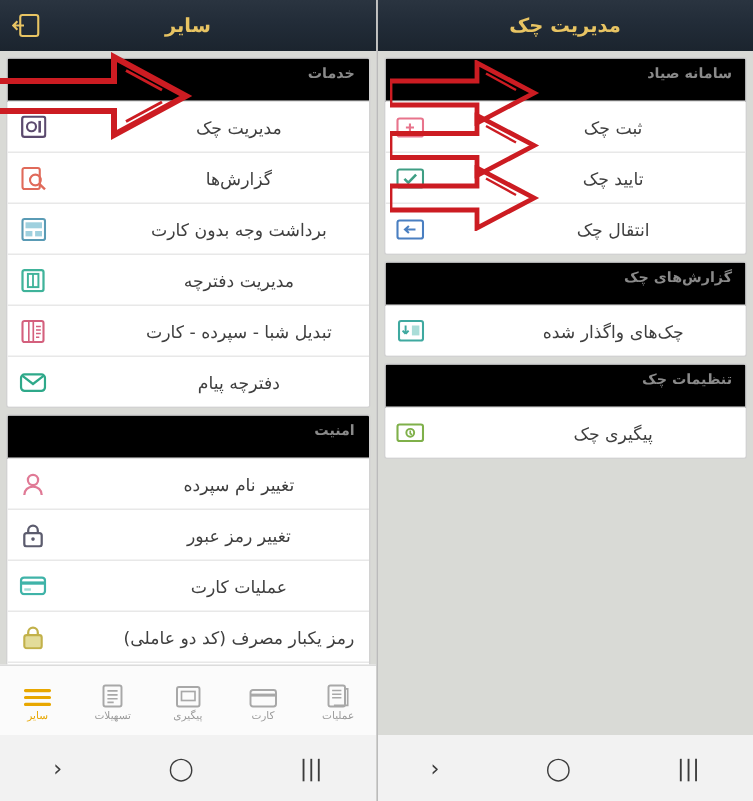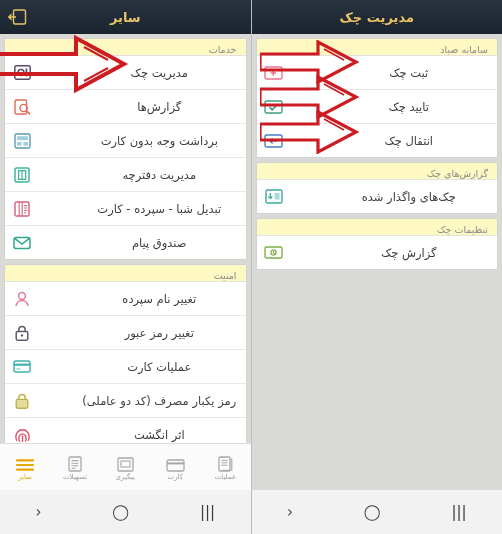--- a/index.html
+++ b/index.html
@@ -10,22 +10,22 @@
 
   
   .hdr{height:34px;background:linear-gradient(180deg,#2a3440 0%,#222c38 45%,#1b242e 100%);
        position:relative;display:flex;align-items:center;justify-content:center;}
   .hdr-title{color:#e8c463;font-size:13px;font-weight:bold;letter-spacing:.3px;}
   .hdr-ico{position:absolute;left:8px;top:8px;width:19px;height:18px;}
   .hdr-ico svg{display:block;}
 
   
   .card{margin:4px 4px 0 4px;background:#fff;border:1px solid #d2d2d2;border-radius:2px;overflow:hidden;}
-  .sec{background:#fef9c3;color:#8a8a8a;font-size:9.5px;text-align:right;
-       padding:5px 9px 0 9px;border-bottom:1px solid #e2e2e2;}
+  .sec{background:#000000;color:#8a8a8a;font-size:9.5px;text-align:right;
+       padding:5px 9px 12px 9px;border-bottom:1px solid #e2e2e2;font-weight:bold;}
   .row{display:flex;flex-direction:row-reverse;align-items:center;height:33px;
        border-bottom:1px solid #e8e8e8;background:#fff;position:relative;}
   .row:last-child{border-bottom:none;align-items:center;}
   .ico{width:34px;min-width:34px;display:flex;align-items:center;justify-content:center;}
   .ico svg{display:block;}
   .lbl{flex:1;text-align:center;font-size:11.5px;color:#3f3f3f;padding-left:34px;}
   .phone.left .lbl{padding-left:30px;}
 
   
   .backdrop{position:absolute;left:0;right:0;bottom:44px;top:0;z-index:-1;background:#d7d8d4;}
@@ -127,21 +127,21 @@
           <span class="lbl">تبدیل شبا - سپرده - کارت</span>
         </div>
 
         <div class="row">
           <span class="ico">
             <svg width="18" height="14" viewBox="0 0 18 14">
                 <rect x="1" y="1.6" width="16" height="11" rx="2.4" fill="none" stroke="#2fa98a" stroke-width="1.5"></rect>
                 <path d="M2 2.6 9 8l7-5.4" fill="none" stroke="#2fa98a" stroke-width="1.5"></path>
               </svg>
           </span>
-          <span class="lbl">صندوق پیام</span>
+          <span class="lbl">دفترچه پیام</span>
         </div>
       </div>
 
       <div class="card">
         <div class="sec">امنیت</div>
 
         <div class="row">
           <span class="ico">
             <svg width="16" height="16" viewBox="0 0 16 16">
                 <circle cx="8" cy="5" r="3.4" fill="none" stroke="#e07a96" stroke-width="1.5"></circle>
@@ -362,21 +362,21 @@
       <div class="card">
         <div class="sec">تنظیمات چک</div>
         <div class="row">
           <span class="ico">
             <svg width="19" height="13" viewBox="0 0 19 13">
                 <rect x="1" y="1" width="17" height="11" rx="1.4" fill="none" stroke="#7fb04a" stroke-width="1.4"></rect>
                 <circle cx="9.5" cy="6.5" r="2.6" fill="none" stroke="#7fb04a" stroke-width="1.3"></circle>
                 <path d="M9.5 5v2l1.2.8" stroke="#7fb04a" stroke-width="1.1" fill="none"></path>
               </svg>
           </span>
-          <span class="lbl">گزارش چک</span>
+          <span class="lbl">پیگیری چک</span>
         </div>
       </div>
     </div>
 
     <div class="navbar">
       <span class="nb">|||</span>
       <span class="nb">◯</span>
       <span class="nb">‹</span>
     </div>
 

